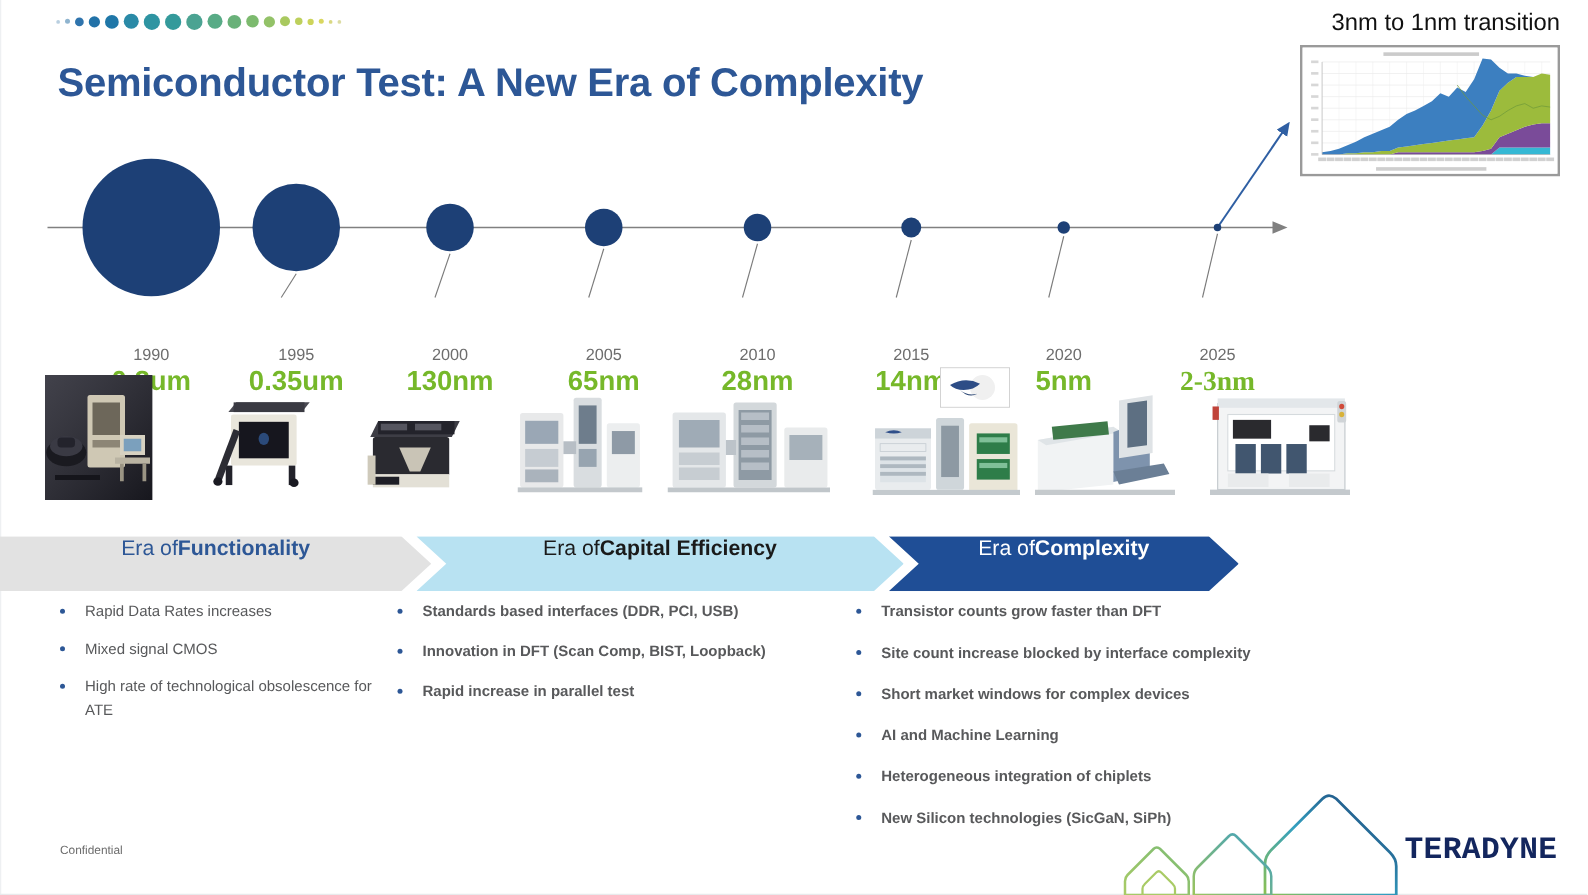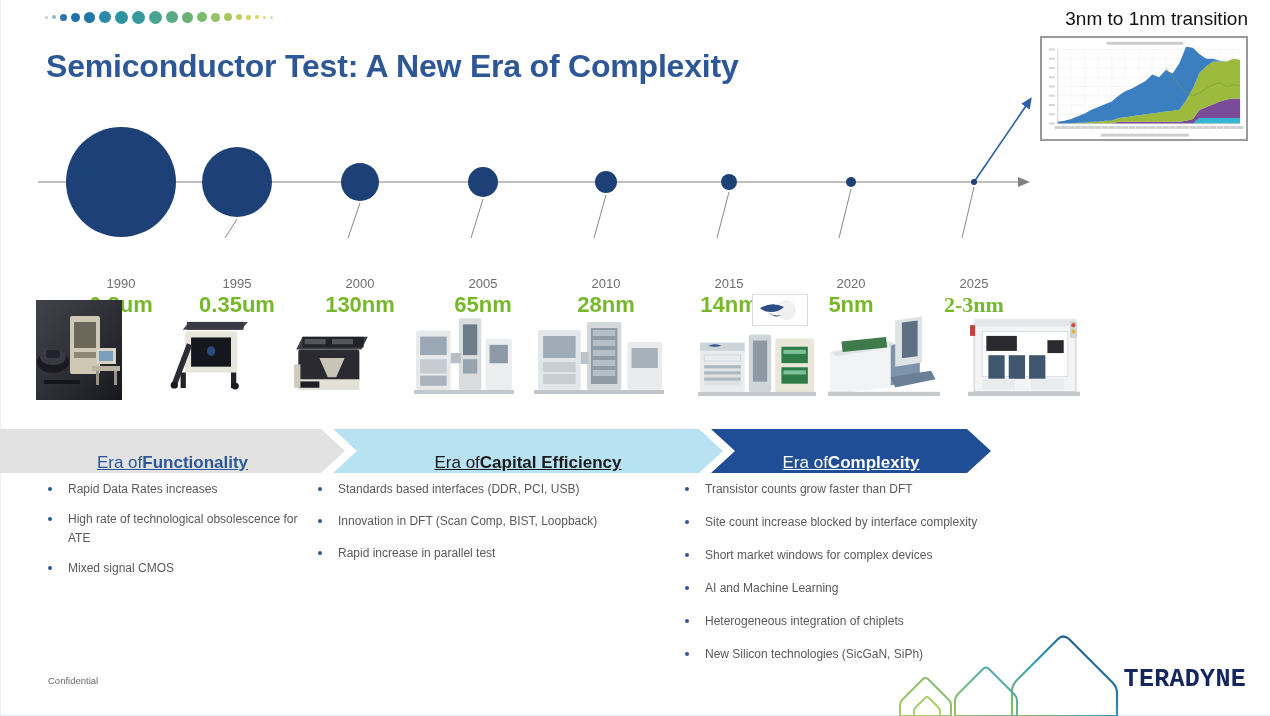--- a/index.html
+++ b/index.html
@@ -48,22 +48,22 @@
 
   
   .photos{position:absolute;left:0;top:296px;width:1270px;height:115px;}
   .photo{position:absolute;}
   .photo svg{display:block;}
 
   
   .eras{position:absolute;left:0;top:429px;width:1270px;height:44px;}
   .era{
     position:absolute;top:0;height:44px;
-    display:flex;align-items:flex-end;justify-content:center;
-    font-size:17px;color:#2d5796;box-sizing:border-box;text-decoration:underline;
+    display:flex;align-items:flex-start;justify-content:center;
+    font-size:17px;color:#2d5796;box-sizing:border-box;
   }
   .era span.b{font-weight:bold;}
   .era-1{left:0;width:345px;background:#e2e2e2;
     clip-path:polygon(0 0,321px 0,345px 22px,321px 44px,0 44px);color:#2d5796;}
   .era-2{left:333px;width:390px;background:#b8e2f2;
     clip-path:polygon(0 0,366px 0,390px 22px,366px 44px,0 44px, 24px 22px);color:#1a1a1a;}
   .era-3{left:711px;width:280px;background:#1f4e96;
     clip-path:polygon(0 0,256px 0,280px 22px,256px 44px,0 44px, 24px 22px);color:#ffffff;}
 
   
@@ -72,21 +72,21 @@
   .col ul{list-style:none;margin:0;padding:0;}
   .col li{position:relative;padding-left:30px;margin-bottom:11px;
     font-size:12px;color:#58595b;line-height:19px;}
   .col li:before{
     content:"";position:absolute;left:10px;top:7px;
     width:4px;height:4px;border-radius:50%;background:#2d5796;
   }
   .col-1{left:38px;width:270px;}
   .col-2{left:308px;width:370px;}
   .col-3{left:675px;width:420px;}
-  .col-2 li, .col-3 li{margin-bottom:13px;}
+  .col-2 li, .col-3 li{margin-bottom:13px;font-weight:bold;}
   .col-3 li{margin-bottom:14px;}
 
   
   .confidential{position:absolute;left:48px;top:675px;font-size:9.5px;color:#6b6b6b;}
   .logo{position:absolute;right:0;bottom:0;width:380px;height:85px;}
   .logo svg{position:absolute;left:0;top:0;}
   .logo-word{
     position:absolute;right:24px;bottom:22px;
     font-size:25px;font-weight:bold;color:#13265e;letter-spacing:0.3px;font-family:Liberation Mono, monospace;
   }
@@ -473,22 +473,22 @@
     <div class="era era-3">
       <span>Era of </span>
         <span class="b">Complexity</span>
     </div>
   </div>
 
   <div class="cols">
     <div class="col col-1">
       <ul id="bullets-0">
           <li>Rapid Data Rates increases</li>
+          <li>Mixed signal CMOS</li>
           <li>High rate of technological obsolescence for ATE</li>
-          <li>Mixed signal CMOS</li>
         </ul>
     </div>
     <div class="col col-2">
       <ul id="bullets-1">
           <li>Standards based interfaces (DDR, PCI, USB)</li>
           <li>Innovation in DFT (Scan Comp, BIST, Loopback)</li>
           <li>Rapid increase in parallel test</li>
         </ul>
     </div>
     <div class="col col-3">

